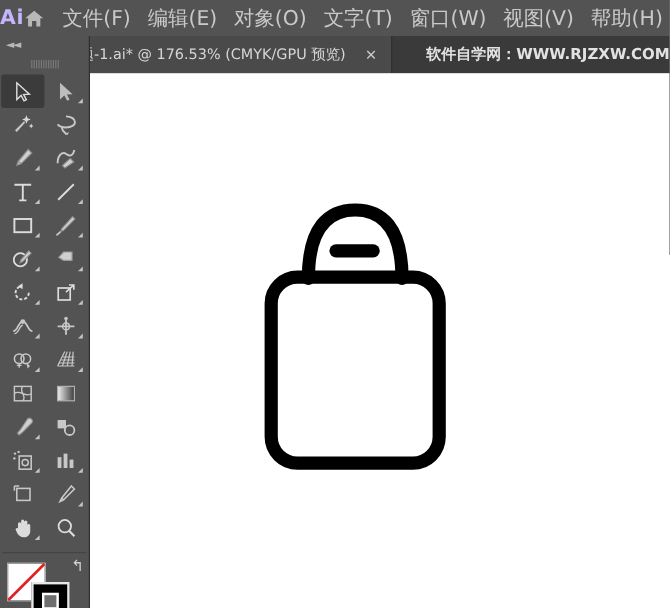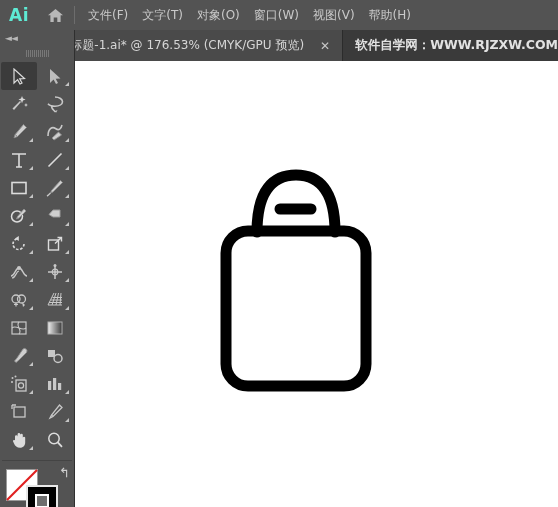--- a/index.html
+++ b/index.html
@@ -13,32 +13,32 @@
 
   
   #menubar {
     position: absolute; left: 0; top: 0; width: 558px; height: 30px;
     background: #535353;
     display: flex; align-items: center;
   }
   #ai-logo {
     width: 38px; height: 30px;
     display: flex; align-items: center; justify-content: center;
-    color: #5eead4; font-size: 17px; font-weight: bold;
+    color: #c4b5fd; font-size: 17px; font-weight: bold;
     letter-spacing: 0.5px;
   }
   #home-btn {
     width: 34px; height: 30px;
     display: flex; align-items: center; justify-content: center;
   }
   #menu-divider {
     width: 1px; height: 18px; background: #6d6d6d; margin: 0 6px 0 2px;
   }
   .menu-item {
-    color: #c9c9c9; font-size: 12px;
+    color: #c9c9c9; font-size: 17px;
     padding: 0 7px; height: 30px;
     display: flex; align-items: center;
     white-space: nowrap;
   }
 
   
   #tabbar {
     position: absolute; left: 0; top: 30px; width: 558px; height: 31px;
     background: #3a3a3a;
     display: flex; align-items: stretch;
@@ -52,21 +52,21 @@
     color: #d6d6d6; font-size: 12px;
     white-space: nowrap;
   }
   .doc-tab .tab-title { margin-right: 12px; }
   .tab-close {
     color: #c7c7c7; font-size: 12px; line-height: 1;
     padding: 2px 4px; cursor: pointer;
   }
   #watermark {
     display: flex; align-items: center;
-    padding-left: 12px;
+    padding-left: 28px;
     color: #e2e2e2; font-size: 12.5px; font-weight: bold;
     white-space: nowrap;
     flex: 1;
     border-radius: 14px;
   }
 
   
   #canvas {
     position: absolute; left: 75px; top: 61px;
     width: 483px; height: 446px;
@@ -154,22 +154,23 @@
 
   <div id="menubar">
     <div id="ai-logo">Ai</div>
     <div id="home-btn">
       <svg width="17" height="15" viewBox="0 0 17 15">
         <path d="M8.5 1 L16 7.2 L13.6 7.2 L13.6 14 L10.3 14 L10.3 9.4 L6.7 9.4 L6.7 14 L3.4 14 L3.4 7.2 L1 7.2 Z" fill="#b8b8b8"></path>
       </svg>
     </div>
     <div id="menu-divider"></div>
     <div class="menu-item">文件(F)</div>
+    <div class="menu-item">编辑(E)</div>
+    <div class="menu-item">对象(O)</div>
     <div class="menu-item">文字(T)</div>
-    <div class="menu-item">对象(O)</div>
     <div class="menu-item">窗口(W)</div>
     <div class="menu-item">视图(V)</div>
     <div class="menu-item">帮助(H)</div>
   </div>
 
   <div id="tabbar">
     <div id="tab-gutter"></div>
     <div class="doc-tab">
       <span class="tab-title">未标题-1.ai* @ 176.53% (CMYK/GPU 预览)</span>
       <span class="tab-close">✕</span>

